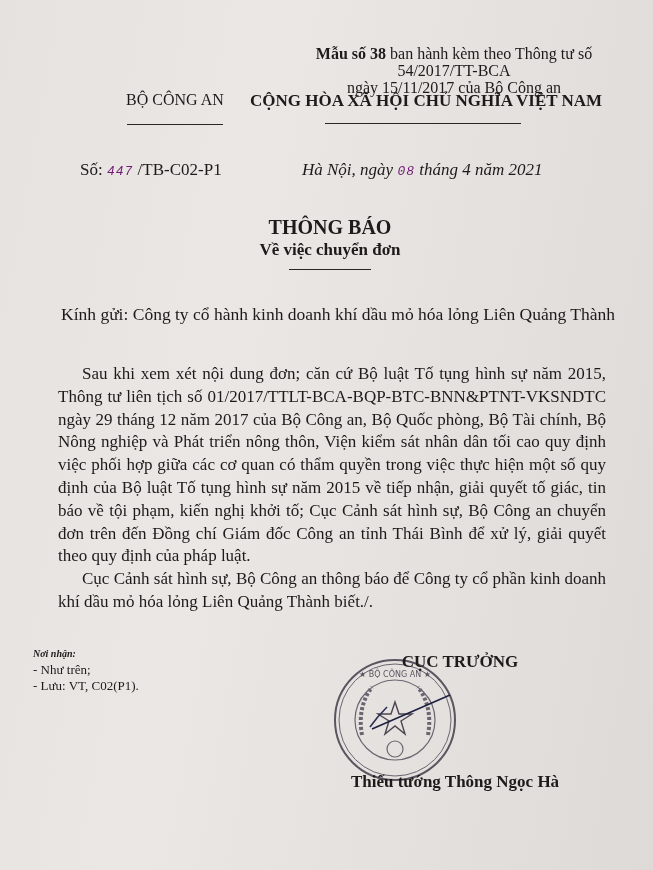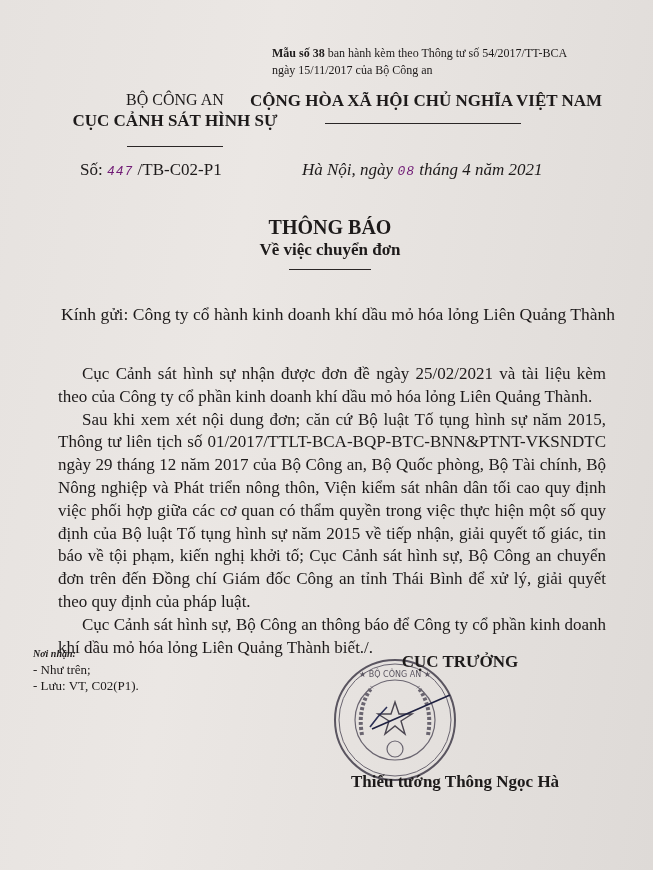--- a/index.html
+++ b/index.html
@@ -4,21 +4,21 @@
   <style>
     html, body { margin: 0; padding: 0; }
     body {
       width: 653px; height: 870px; overflow: hidden;
       background: linear-gradient(100deg, #e6e2df 0%, #ebe7e4 35%, #e4e0dd 70%, #dedad7 100%);
       font-family: "Liberation Serif", serif;
       color: #1d1a1a;
       position: relative;
     }
     .abs { position: absolute; }
-    .form-note { left: 272px; top: 45px; width: 340px; text-align: left; font-size: 12px; line-height: 17px; }
+    .form-note { left: 284px; top: 45px; width: 340px; text-align: center; font-size: 16px; line-height: 17px; }
     .form-note b { font-weight: bold; }
     .agency { left: 60px; top: 90px; width: 230px; text-align: center; }
     .agency .l1 { font-size: 16px; line-height: 20px; }
     .agency .l2 { font-size: 17px; font-weight: bold; line-height: 22px; }
     .rule { height: 1px; background: #2a2626; }
     .nation { left: 250px; top: 90px; width: 345px; text-align: center; }
     .nation .l1 { font-size: 17px; font-weight: bold; line-height: 22px; white-space: nowrap; }
     .nation .l2 { font-size: 17px; font-weight: bold; line-height: 22px; }
     .docno { left: 80px; top: 160px; font-size: 17px; }
     .hand { font-family: Liberation Mono, monospace; font-style: italic; font-size: 13px; color: #701a75; letter-spacing: 1px; }
@@ -39,21 +39,20 @@
 </head>
 <body>
 
 <div class="abs form-note">
   <div><b>Mẫu số 38</b><span> ban hành kèm theo Thông tư số 54/2017/TT-BCA</span></div>
   <div>ngày 15/11/2017 của Bộ Công an</div>
 </div>
 
 <div class="abs agency">
   <div class="l1">BỘ CÔNG AN</div>
-  <div class="l2">CỤC CẢNH SÁT HÌNH SỰ</div>
   <div class="rule" style="width:96px;margin:14px auto 0;"></div>
 </div>
 
 <div class="abs nation">
   <div class="l1">CỘNG HÒA XÃ HỘI CHỦ NGHĨA VIỆT NAM</div>
   <div class="rule" style="width:196px;margin:11px auto 0;"></div>
 </div>
 
 <div class="abs docno">
   <span>Số:</span>
@@ -73,21 +72,20 @@
   <div class="t1">THÔNG BÁO</div>
   <div class="t2">Về việc chuyển đơn</div>
   <div class="rule" style="width:82px;margin:8px auto 0;"></div>
 </div>
 
 <div class="abs recipient">
   <div>Kính gửi: Công ty cổ hành kinh doanh khí dầu mỏ hóa lỏng Liên Quảng Thành</div>
 </div>
 
 <div class="abs body">
-  <p>Cục Cảnh sát hình sự nhận được đơn đề ngày 25/02/2021 và tài liệu kèm theo của Công ty cổ phần kinh doanh khí dầu mỏ hóa lỏng Liên Quảng Thành.</p>
   <p>Sau khi xem xét nội dung đơn; căn cứ Bộ luật Tố tụng hình sự năm 2015, Thông tư liên tịch số 01/2017/TTLT-BCA-BQP-BTC-BNN&amp;PTNT-VKSNDTC ngày 29 tháng 12 năm 2017 của Bộ Công an, Bộ Quốc phòng, Bộ Tài chính, Bộ Nông nghiệp và Phát triển nông thôn, Viện kiểm sát nhân dân tối cao quy định việc phối hợp giữa các cơ quan có thẩm quyền trong việc thực hiện một số quy định của Bộ luật Tố tụng hình sự năm 2015 về tiếp nhận, giải quyết tố giác, tin báo về tội phạm, kiến nghị khởi tố; Cục Cảnh sát hình sự, Bộ Công an chuyển đơn trên đến Đồng chí Giám đốc Công an tỉnh Thái Bình để xử lý, giải quyết theo quy định của pháp luật.</p>
   <p>Cục Cảnh sát hình sự, Bộ Công an thông báo để Công ty cổ phần kinh doanh khí dầu mỏ hóa lỏng Liên Quảng Thành biết./.</p>
 </div>
 
 <div class="abs cc">
   <div class="h">Nơi nhận:</div>
   <div>- Như trên;</div>
   <div>- Lưu: VT, C02(P1).</div>
 </div>
 

